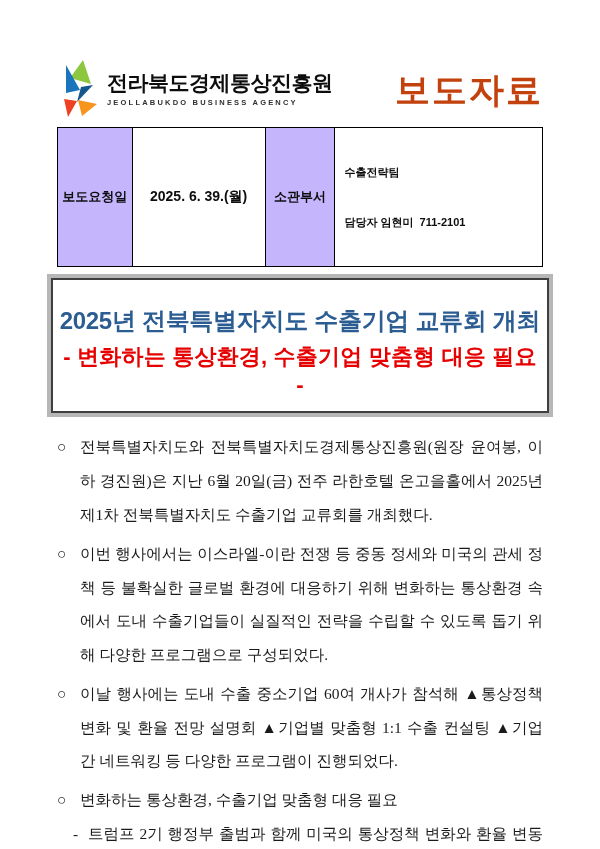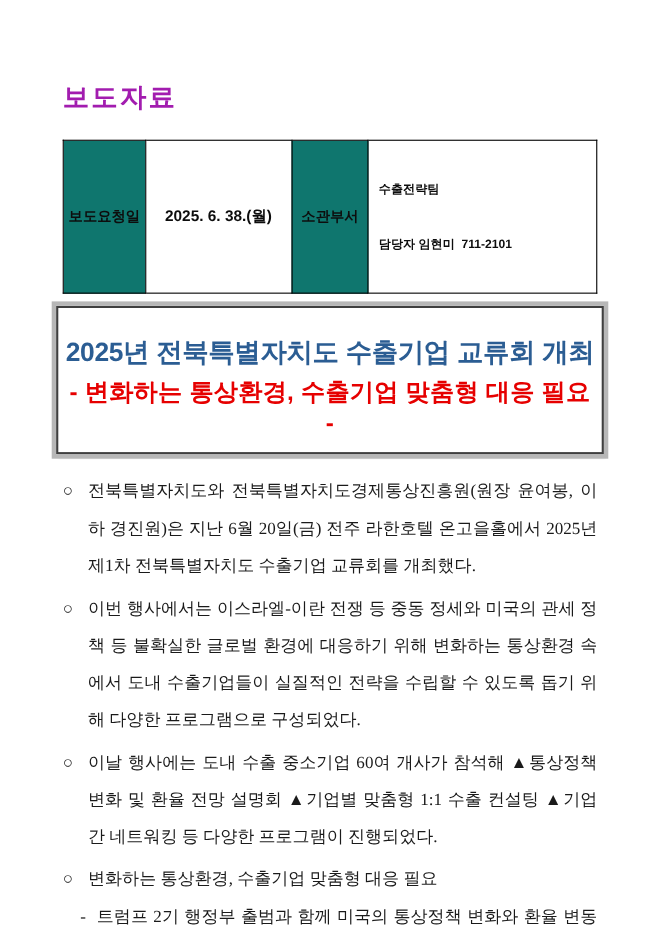--- a/index.html
+++ b/index.html
@@ -23,39 +23,39 @@
   .logo-mark { width:43px; height:60px; flex:none; }
   .logo-ko {
     font-size:21px; font-weight:bold; color:#0d0d0d; letter-spacing:-0.5px;
     line-height:1.1;
   }
   .logo-en {
     font-size:7.5px; font-weight:bold; color:#2f2f2f;
     letter-spacing:2.2px; margin-top:3px;
   }
   .doc-type {
-    font-size:24px; font-weight:900; color:#a21caf;
+    font-size:35px; font-weight:900; color:#c2410c;
     letter-spacing:2px; line-height:1;
   }
 
   
   table.info-table {
     width:100%; border-collapse:collapse; table-layout:fixed;
   }
   table.info-table td {
     border:1.6px solid #000;
     font-weight:bold; color:#0d0d0d;
     vertical-align:middle;
   }
   td.addr-cell {
     text-align:center; font-size:13px; height:30px; white-space:pre;
     letter-spacing:0.2px;
   }
   td.label-cell {
-    background:#0f766e; text-align:center; font-size:13px; height:41px;
+    background:#c4b5fd; text-align:center; font-size:13px; height:41px;
   }
   td.date-cell { text-align:center; font-size:14px; }
   td.dept-cell { font-size:11px; padding:3px 9px; line-height:1.5; white-space:pre; }
 
   
   .title-box {
     margin:11px -6px 0 -6px;
     border:2px solid #3f3f3f;
     outline:4px solid #b7b7b7;
     box-shadow:2px 3px 2px rgba(0,0,0,0.18);
@@ -84,34 +84,47 @@
   .para.sub { margin-left:16px; margin-bottom:0; }
   .para.sub .marker { width:15px; }
   .para.tight { margin-bottom:0; }
 </style>
 </head>
 <body>
 
 <div class="page">
 
   <div class="header-row">
+    <div class="logo">
+      <svg class="logo-mark" viewBox="0 0 43 60" xmlns="http://www.w3.org/2000/svg" aria-hidden="true">
+        <polygon points="26,1 34,25 13,19" fill="#8dc63f"></polygon>
+        <polygon points="9,6 9,34 23,31" fill="#1b75bc"></polygon>
+        <polygon points="24,28 36,26 20,43" fill="#15578c"></polygon>
+        <polygon points="21,41 40,45 25,57" fill="#f7941d"></polygon>
+        <polygon points="7,40 20,42 11,58" fill="#ee4023"></polygon>
+      </svg>
+      <div>
+        <div class="logo-ko">전라북도경제통상진흥원</div>
+        <div class="logo-en">JEOLLABUKDO BUSINESS AGENCY</div>
+      </div>
+    </div>
     <div class="doc-type">보도자료</div>
   </div>
 
   <table class="info-table">
     <colgroup>
       <col style="width:15.4%">
         <col style="width:27.4%">
         <col style="width:14.4%">
         <col style="width:42.8%">
     </colgroup>
     <tbody>
       <tr>
         <td class="label-cell">보도요청일</td>
-        <td class="date-cell">2025. 6. 38.(월)</td>
+        <td class="date-cell">2025. 6. 39.(월)</td>
         <td class="label-cell">소관부서</td>
         <td class="dept-cell">
           <div>수출전략팀</div>
           <div>담당자 임현미  711-2101</div>
         </td>
       </tr>
     </tbody>
   </table>
 
   <div class="title-box">

